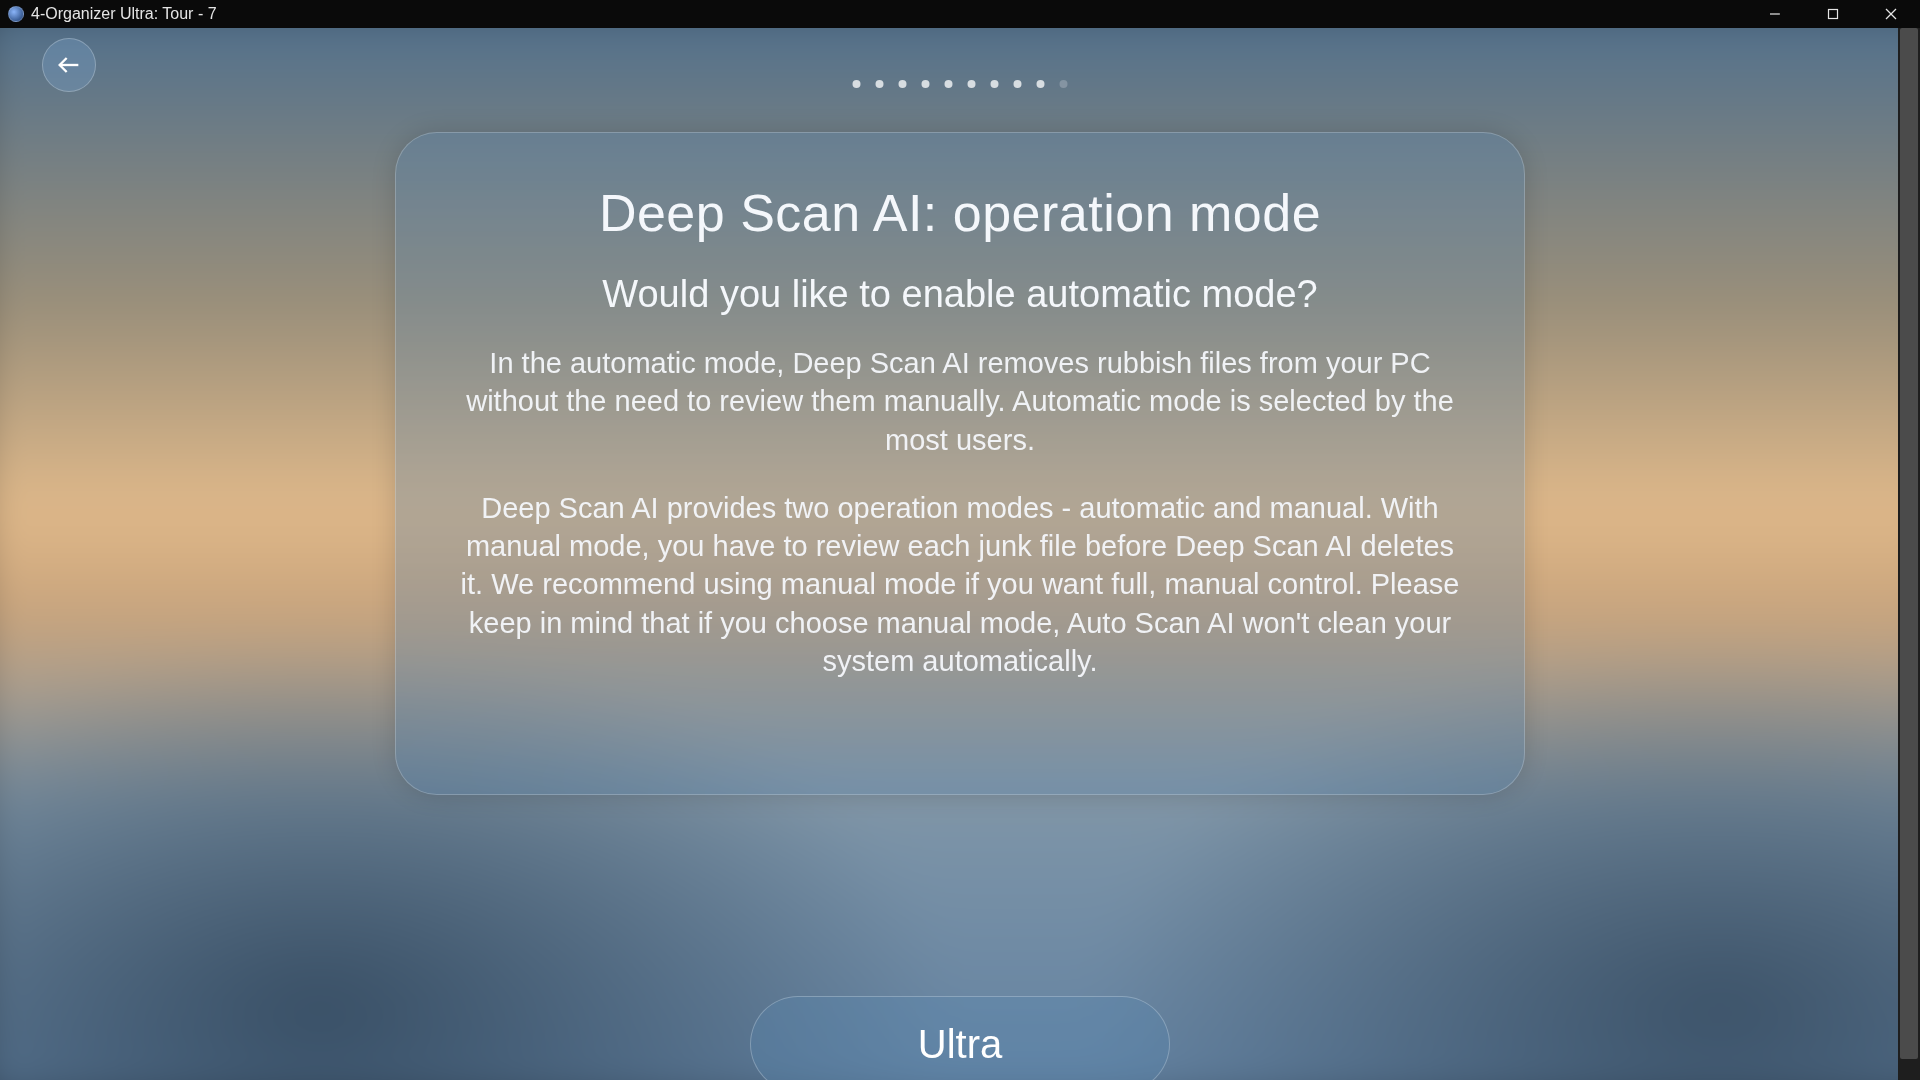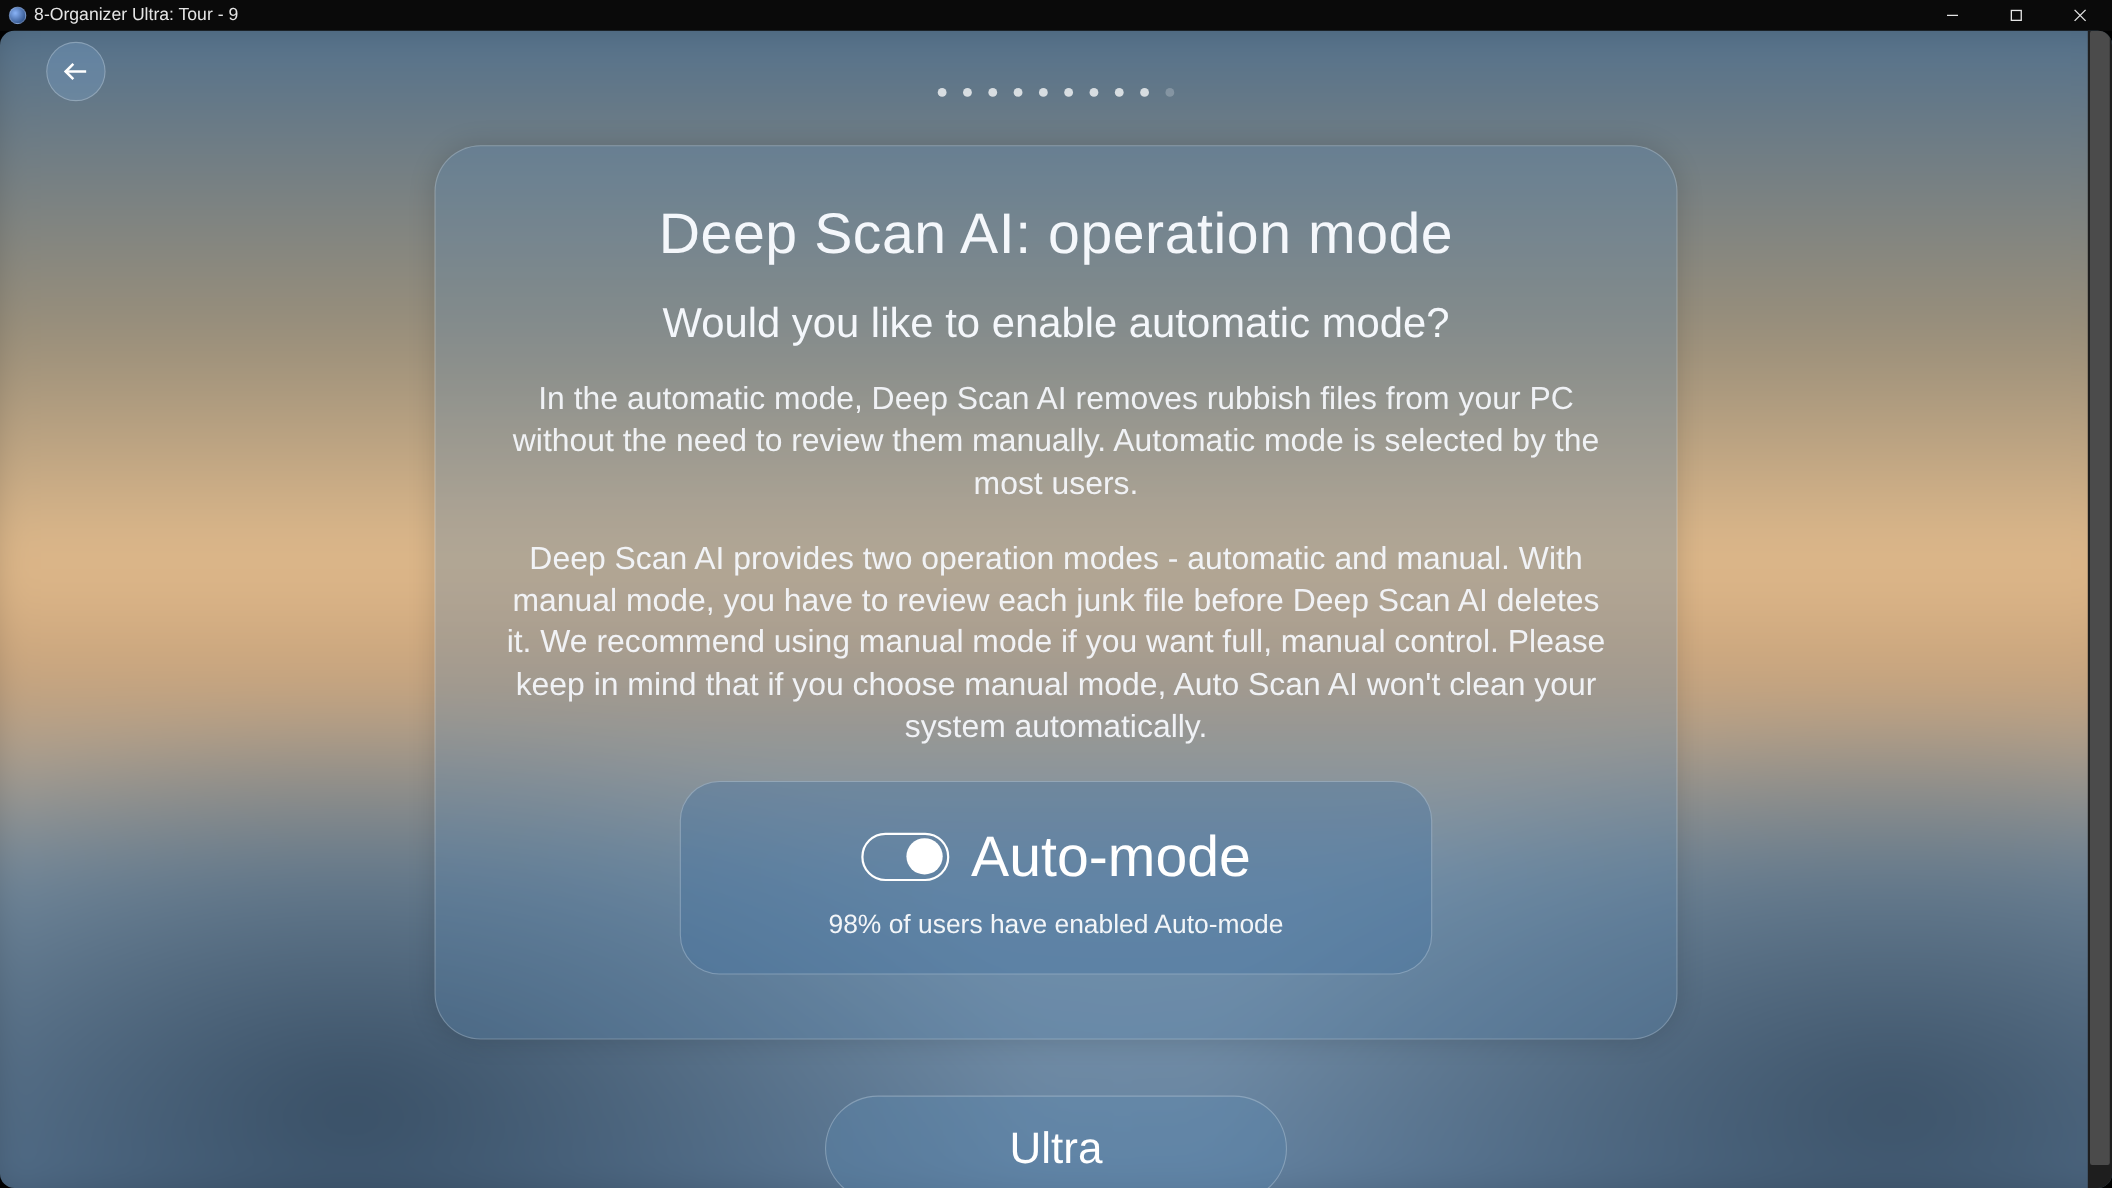--- a/index.html
+++ b/index.html
@@ -63,21 +63,20 @@
       stroke: currentColor;
       stroke-width: 1.2;
       fill: none;
     }
 
     .app-body {
       position: relative;
       width: 100%;
       height: calc(100% - 28px);
       overflow: hidden;
-      border-radius: 13px;
     }
 
     .bg {
       position: absolute;
       inset: -40px;
       background:
         radial-gradient(ellipse 900px 520px at 18% 90%, rgba(40,60,80,0.75), transparent 70%),
         radial-gradient(ellipse 900px 520px at 88% 90%, rgba(45,65,85,0.75), transparent 70%),
         linear-gradient(180deg, #4a6d8e 0%, #9a8f7a 28%, #e0b98a 46%, #c9a47c 55%, #7e95a8 72%, #5f7fa0 100%);
       filter: blur(28px);
@@ -254,21 +253,21 @@
       background: #4b4b4b;
       border-radius: 2px;
     }
   </style>
 </head>
 <body>
 
 <div class="titlebar">
   <div class="titlebar-left">
     <div class="app-icon"></div>
-    <span>8-Organizer Ultra: Tour - 9</span>
+    <span>4-Organizer Ultra: Tour - 7</span>
   </div>
   <div class="titlebar-controls">
     <div class="titlebar-btn">
       <svg viewBox="0 0 12 12">
           <line x1="1" y1="6" x2="11" y2="6"></line>
         </svg>
     </div>
     <div class="titlebar-btn">
       <svg viewBox="0 0 12 12">
           <rect x="1.5" y="1.5" width="9" height="9"></rect>
@@ -305,29 +304,20 @@
       <div class="dot"></div>
       <div class="dot dim"></div>
     </div>
 
   <div class="card">
     <div class="card-title">Deep Scan AI: operation mode</div>
     <div class="card-subtitle">Would you like to enable automatic mode?</div>
     <div class="card-body">In the automatic mode, Deep Scan AI removes rubbish files from your PC without the need to review them manually. Automatic mode is selected by the most users.</div>
     <div class="card-body">Deep Scan AI provides two operation modes - automatic and manual. With manual mode, you have to review each junk file before Deep Scan AI deletes it. We recommend using manual mode if you want full, manual control. Please keep in mind that if you choose manual mode, Auto Scan AI won't clean your system automatically.</div>
 
-    <div class="toggle-box">
-      <div class="toggle-row">
-        <div class="switch">
-          <div class="switch-knob"></div>
-        </div>
-        <div class="toggle-label">Auto-mode</div>
-      </div>
-      <div class="toggle-sub">98% of users have enabled Auto-mode</div>
-    </div>
   </div>
 
   <div class="next-btn">
     <span>Ultra</span>
   </div>
 
   <div class="scrollbar-track">
     <div class="scrollbar-thumb"></div>
   </div>
 </div>

